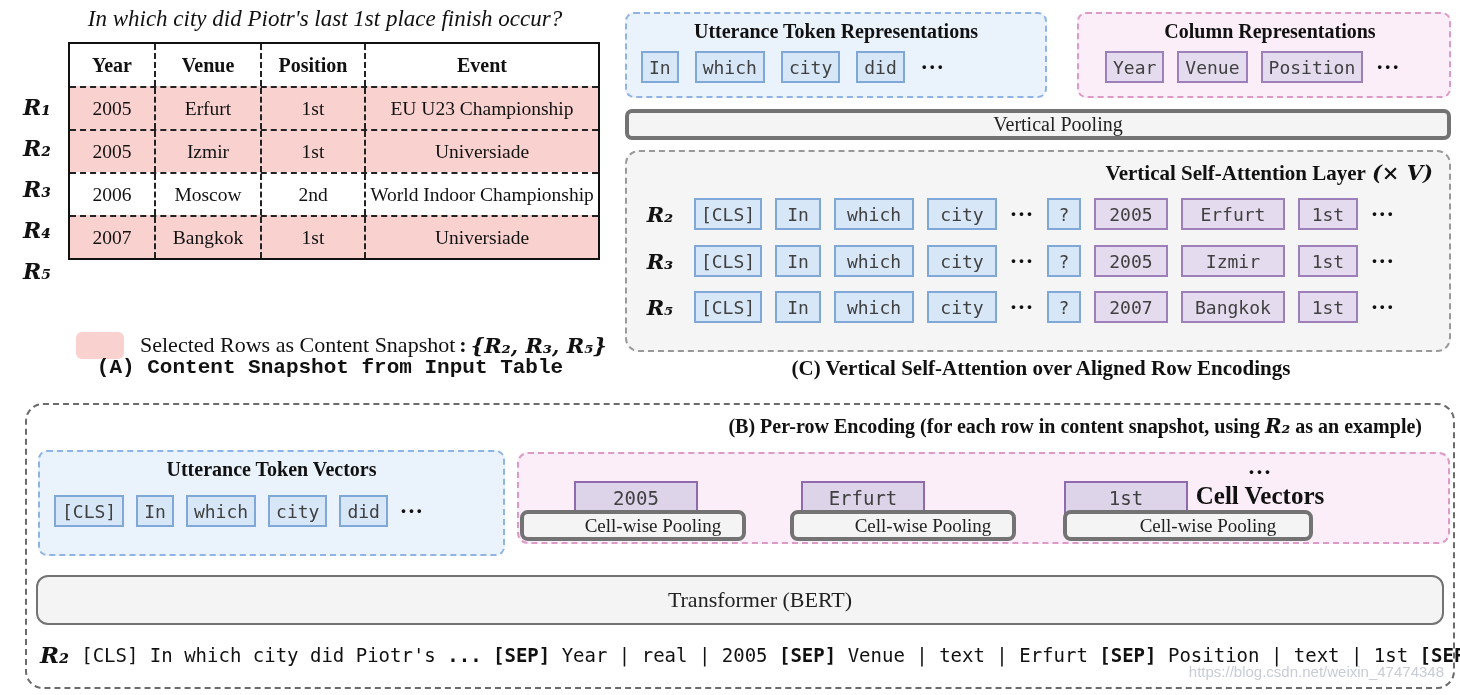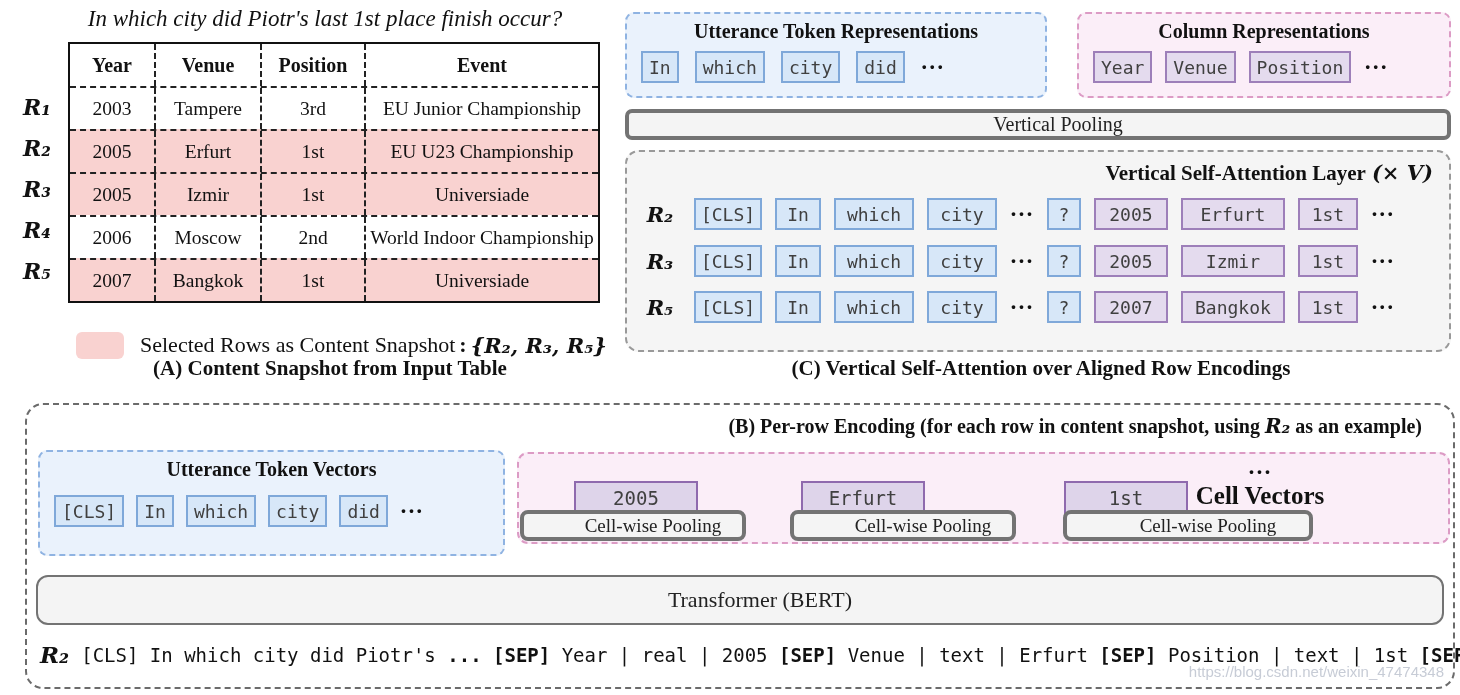--- a/index.html
+++ b/index.html
@@ -22,37 +22,37 @@
   .trow.head .tcell { font-weight:bold; font-size:20px; }
   .trow.hl { background:#f9d2d0; }
   .rlabels { position:absolute; left:14px; top:86px; width:46px; }
   .rlabel-item { height:41px; display:flex; align-items:center; justify-content:center; font-size:22px; }
 
   .legend { position:absolute; left:76px; top:306px; display:flex; align-items:center; height:30px;margin-top:24px; }
   .swatch { width:48px; height:27px; background:#f9d2d0; border-radius:6px; margin-right:16px; }
   .legend-text { font-size:22px; }
   .legend-sep { font-weight:bold; font-size:22px; margin-left:4px; }
   .legend-set { font-size:21px; margin-left:4px; }
-  .captionA { position:absolute; left:0; top:356px; width:660px; text-align:center; font-weight:bold; font-size:21px; }
+  .captionA { position:absolute; left:0; top:356px; width:660px; text-align:center; font-weight:bold; font-size:21px;font-family:Liberation Mono, monospace; }
   .captionC { position:absolute; left:630px; top:356px; width:822px; text-align:center; font-weight:bold; font-size:21px; }
 
   
   .tok { display:flex; align-items:center; justify-content:center; font-family:"DejaVu Sans Mono","Liberation Mono",monospace;
          font-size:18px; color:#404040; box-sizing:border-box; height:32px; padding:0 6px; white-space:nowrap; }
   .tok.blue   { background:#d7e7f8; border:2px solid #7fa8d9; }
   .tok.purple { background:#e4dbee; border:2px solid #9d7fb9; }
   .tok.cellv  { position:absolute; width:124px; height:34px; background:#ded4ea; border:2px solid #8f6aae; font-size:19px; }
 
   
   .wcls{width:68px;} .wa{width:46px;} .wb{width:80px;} .wc{width:70px;} .wq{width:34px;}
   .wy{width:74px;} .wv{width:104px;} .wp{width:60px;}
 
   
   .bluebox { position:absolute; border:2px dashed #8fb3e2; background:#eaf2fc; border-radius:9px; box-sizing:border-box; }
-  .pinkbox { position:absolute; border:2px dashed #dc9bc5; background:#fbeef8; border-radius:9px; box-sizing:border-box; }
+  .pinkbox { position:absolute; border:2px dashed #dc9bc5; background:#fbeef8; border-radius:9px; box-sizing:border-box;padding-left:12px; }
   .boxtitle { font-weight:bold; font-size:20px; text-align:center; margin-top:6px; }
   .tokrow { display:flex; align-items:center; gap:16px; margin:8px 0 0 14px; }
   .tokrow .tokens { display:flex; align-items:center; gap:16px; }
 
   
   .bar { position:absolute; display:flex; align-items:center; justify-content:center;
          border:4px solid #737373; background:#f4f4f4; box-sizing:border-box; color:#222;padding-left:40px; }
   .vpool { left:625px; top:109px; width:826px; height:31px; border-radius:7px; font-size:20px; }
   .pool  { height:31px; border-radius:8px; font-size:19px; top:510px; }
   .transformer { left:36px; top:575px; width:1408px; height:50px; border-radius:12px; font-size:22px; border-width:2.5px; }
@@ -109,26 +109,20 @@
       </div>
     </div>
 
   <div class="tbl">
     <div class="trow head">
         <div class="tcell">Year</div>
         <div class="tcell">Venue</div>
         <div class="tcell">Position</div>
         <div class="tcell">Event</div>
       </div>
-  <div class="trow">
-        <div class="tcell">2003</div>
-        <div class="tcell">Tampere</div>
-        <div class="tcell">3rd</div>
-        <div class="tcell">EU Junior Championship</div>
-      </div>
       <div class="trow hl">
         <div class="tcell">2005</div>
         <div class="tcell">Erfurt</div>
         <div class="tcell">1st</div>
         <div class="tcell">EU U23 Championship</div>
       </div>
       <div class="trow hl">
         <div class="tcell">2005</div>
         <div class="tcell">Izmir</div>
         <div class="tcell">1st</div>

